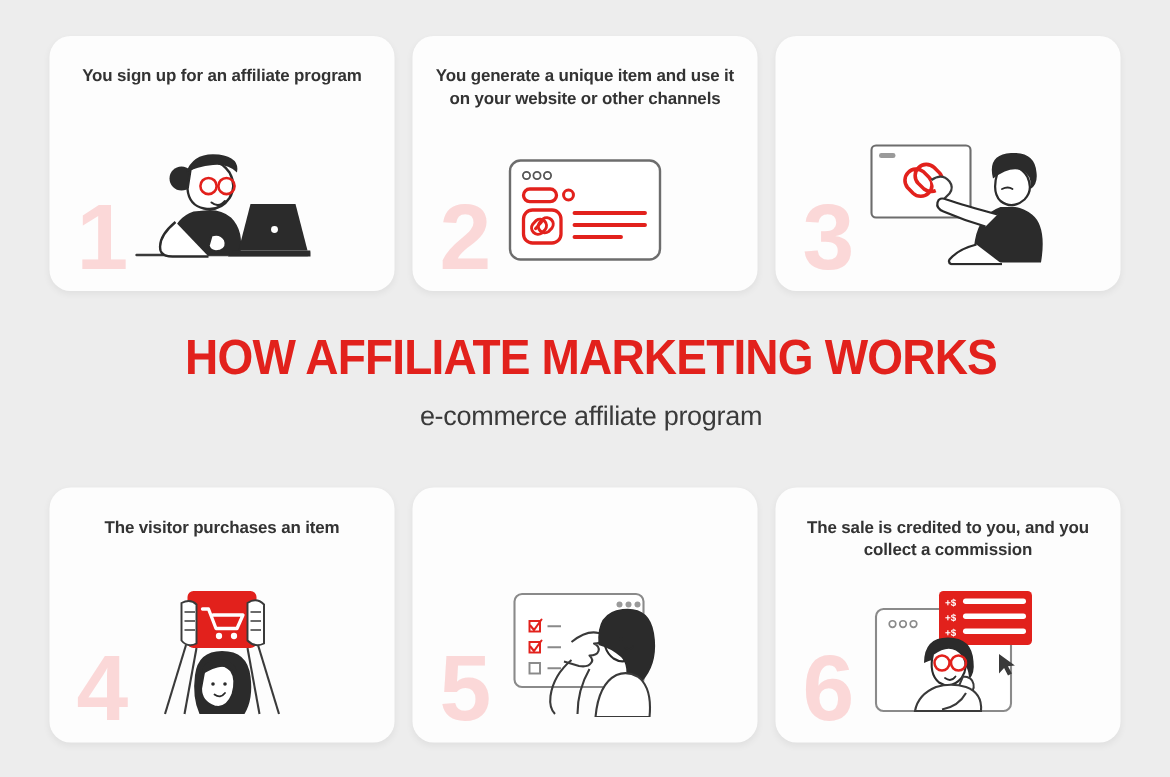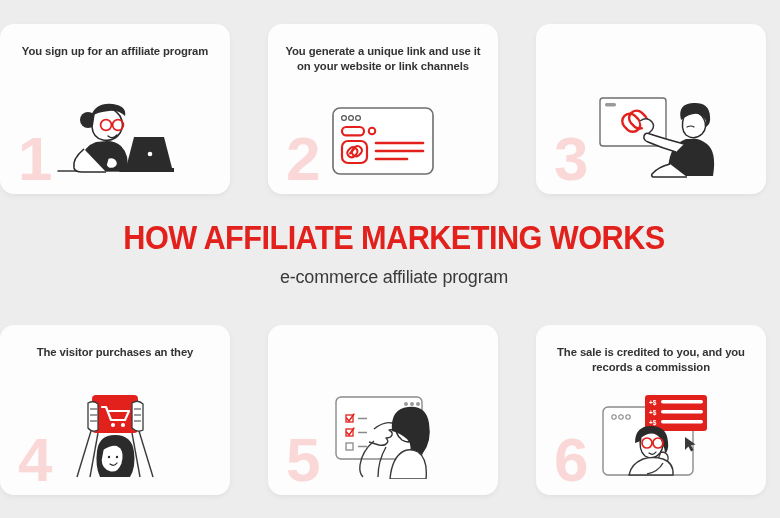--- a/index.html
+++ b/index.html
@@ -19,21 +19,22 @@
     position: absolute;
     inset: 0;
   }
 
   
   .row {
     position: absolute;
     left: 0;
     width: 780px;
     display: flex;
-    gap: 38px;
+    justify-content: center;
+    gap: 12px;
     text-decoration: underline;
   }
   .row-top    { top: 24px; }
   .row-bottom { top: 325px; }
 
   .card {
     position: relative;
     width: 230px;
     height: 170px;
     background: #fdfdfd;
@@ -136,21 +137,21 @@
           <path d="M52 66 q6 -2 9 3 q2 5 -3 7 q-6 2 -8 -3 z" fill="#ffffff" stroke="#2b2b2b" stroke-width="1.5"></path>
 
           <path d="M78 45 l30 0 l8 31 l-46 0 z" fill="#2b2b2b"></path>
           <circle cx="94" cy="62" r="2.3" fill="#ffffff"></circle>
           <path d="M66 76 l52 0 l1 4 l-56 0 z" fill="#2b2b2b"></path>
         </svg>
       </div>
     </div>
 
     <div class="card">
-      <div class="card-title">You generate a unique link and use it on your website or link channels</div>
+      <div class="card-title">You generate a unique item and use it on your website or other channels</div>
       <div class="card-number">2</div>
       <div class="art">
         <svg width="104" height="72" viewBox="0 0 104 72">
           <rect x="2" y="2" width="100" height="66" rx="7" fill="#ffffff" stroke="#6d6d6d" stroke-width="1.6"></rect>
 
           <circle cx="13" cy="12" r="2.4" fill="none" stroke="#555555" stroke-width="1.2"></circle>
           <circle cx="20" cy="12" r="2.4" fill="none" stroke="#555555" stroke-width="1.2"></circle>
           <circle cx="27" cy="12" r="2.4" fill="none" stroke="#555555" stroke-width="1.2"></circle>
 
           <rect x="11" y="21" width="22" height="8.4" rx="4.2" fill="none" stroke="#e2211c" stroke-width="2.2"></rect>
@@ -198,21 +199,21 @@
   </div>
 
   <div class="heading-block">
     <div class="main-title">HOW AFFILIATE MARKETING WORKS</div>
     <div class="sub-title">e-commerce affiliate program</div>
   </div>
 
   <div class="row row-bottom">
 
     <div class="card">
-      <div class="card-title">The visitor purchases an they</div>
+      <div class="card-title">The visitor purchases an item</div>
       <div class="card-number">4</div>
       <div class="art">
         <svg width="96" height="86" viewBox="0 0 96 86">
 
           <rect x="25" y="2" width="46" height="38" rx="4" fill="#e2211c"></rect>
 
           <path d="M35 14 h4 l5 13 h14 l4 -9 h-20" fill="none" stroke="#ffffff" stroke-width="2.2" stroke-linecap="round" stroke-linejoin="round"></path>
           <circle cx="46" cy="32" r="2.1" fill="#ffffff"></circle>
           <circle cx="56" cy="32" r="2.1" fill="#ffffff"></circle>
 
@@ -273,21 +274,21 @@
 
           <circle cx="73" cy="34" r="1.2" fill="#2b2b2b"></circle>
           <path d="M76 40 q3 2 5 -1" fill="none" stroke="#2b2b2b" stroke-width="1.2" stroke-linecap="round"></path>
 
           <path d="M70 58 q-12 6 -14 28 h36 q2 -20 -8 -27 q-7 -4 -14 -1 z" fill="#ffffff" stroke="#3a3a3a" stroke-width="1.4"></path>
         </svg>
       </div>
     </div>
 
     <div class="card">
-      <div class="card-title">The sale is credited to you, and you records a commission</div>
+      <div class="card-title">The sale is credited to you, and you collect a commission</div>
       <div class="card-number">6</div>
       <div class="art art-shift">
         <svg width="118" height="86" viewBox="0 0 118 86">
 
           <rect x="2" y="14" width="90" height="68" rx="5" fill="#ffffff" stroke="#8a8a8a" stroke-width="1.4"></rect>
           <circle cx="13" cy="24" r="2.2" fill="none" stroke="#8a8a8a" stroke-width="1.1"></circle>
           <circle cx="20" cy="24" r="2.2" fill="none" stroke="#8a8a8a" stroke-width="1.1"></circle>
           <circle cx="27" cy="24" r="2.2" fill="none" stroke="#8a8a8a" stroke-width="1.1"></circle>
 
           <rect x="44" y="2" width="62" height="36" rx="3" fill="#e2211c"></rect>

